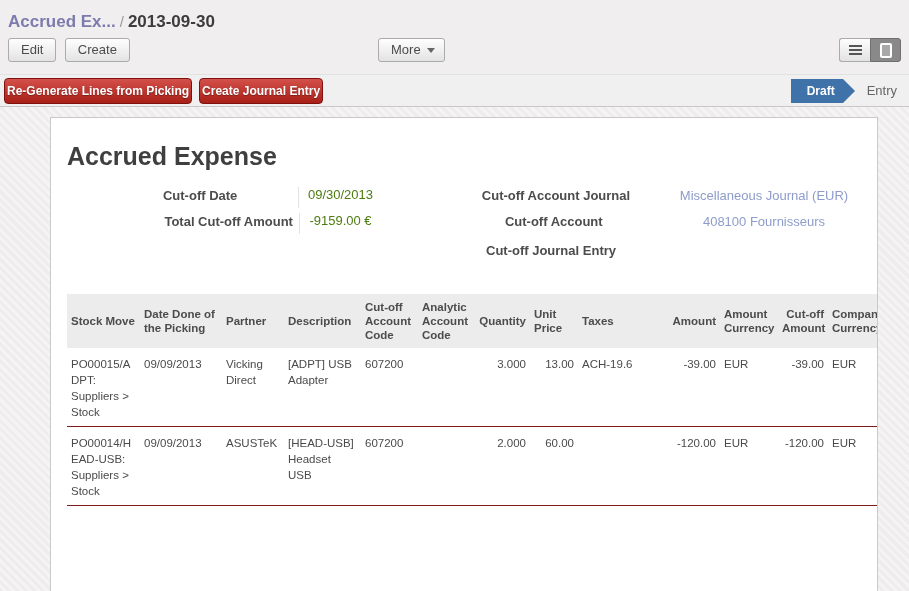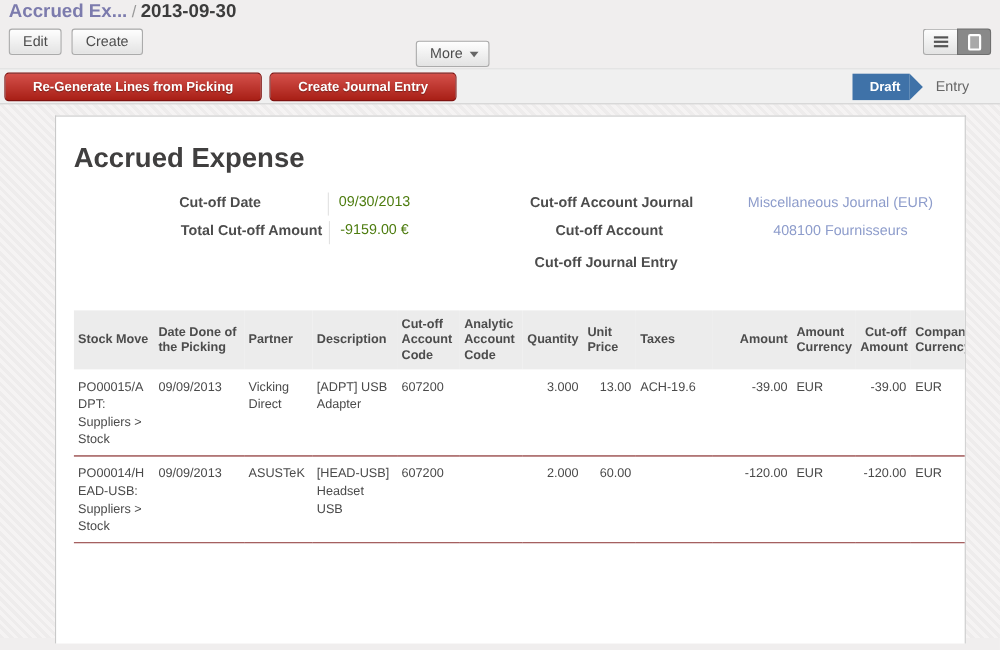--- a/index.html
+++ b/index.html
@@ -1,57 +1,57 @@
 <!DOCTYPE html>
 <html><head>
 <meta charset="utf-8">
 <style>
   * { margin:0; padding:0; box-sizing:border-box; }
   html,body { width:909px; height:591px; overflow:hidden; }
   body { font-family:"Liberation Sans", sans-serif; background:#f0eeee; color:#4c4c4c; }
   .page { width:909px; height:591px; position:relative; overflow:hidden; }
 
   
-  .topbar { background:#f0eeee; padding:0 8px 0 8px; }
+  .topbar { background:#f0eeee; padding:12px 8px 0 8px; }
   .breadcrumb { font-size:17px; font-weight:bold; }
   .crumb-parent { color:#7c7bad; text-decoration:none; cursor:pointer; }
   .crumb-sep { color:#999; font-weight:normal; padding:0 4px; font-size:15px; }
   .crumb-current { color:#3c3c3c; }
 
   .toolbar-row { position:relative; height:36px; margin-top:6px; }
   .btn {
     display:inline-block; font-size:13px; color:#4c4c4c;
     background:linear-gradient(#fefefe,#e3e3e3);
     border:1px solid #ababab; border-radius:3px;
     padding:3px 12px 4px; cursor:pointer; vertical-align:top;
   }
   .btn + .btn { margin-left:4px; }
-  .more-btn { position:absolute; left:366px; top:11px; padding-right:9px; }
+  .more-btn { position:absolute; left:366px; top:0; padding-right:9px; }
   .caret-down { display:inline-block; width:0; height:0; margin-left:6px; margin-bottom:1px;
     border-left:4px solid transparent; border-right:4px solid transparent; border-top:5px solid #666; }
 
   .switcher { position:absolute; right:0; top:0; display:flex; }
   .sw-btn { width:31px; height:24px; border:1px solid #ababab; background:linear-gradient(#fdfdfd,#e3e3e3);
     display:flex; align-items:center; justify-content:center; cursor:pointer; }
   .sw-btn.first { border-radius:3px 0 0 3px; border-right:none; }
   .sw-btn.last  { border-radius:0 3px 3px 0; }
   .sw-btn.active { background:#898989; border-color:#6f6f6f; }
   .icon-list { display:flex; flex-direction:column; gap:2px; }
   .icon-list span { display:block; width:13px; height:2px; background:#555; }
   .icon-form { width:12px; height:15px; border:2px solid #fff; border-radius:2px; background:#a9a9a9; }
 
   
   .statusbar-row { height:33px; background:#f0f0f0; border-top:1px solid #e2e2e2; border-bottom:1px solid #c8c8c8;
     display:flex; align-items:center; padding:0 0 0 4px; }
   .btn-danger {
     font-size:12px; font-weight:bold; color:#fff; text-shadow:0 1px 1px rgba(0,0,0,.35);
     background:linear-gradient(#d4504a,#a81f16);
-    border:1px solid #7f1210; border-radius:4px; padding:5px 25px 5px; cursor:pointer; margin-right:7px;
+    border:1px solid #7f1210; border-radius:4px; padding:5px 2px 5px; cursor:pointer; margin-right:7px;
   }
-  .statusbar-right { margin-left:auto; display:flex; align-items:center; height:100%; padding-right:28px; }
+  .statusbar-right { margin-left:auto; display:flex; align-items:center; height:100%; padding-right:12px; }
   .state-arrow { position:relative; background:#3f72a8; color:#fff; font-size:12px; font-weight:bold;
     padding:5px 8px 5px 16px; margin-right:24px; cursor:pointer; }
   .state-arrow::after { content:""; position:absolute; right:-12px; top:0; width:0; height:0;
     border-top:12px solid transparent; border-bottom:12px solid transparent; border-left:12px solid #3f72a8; }
   .state-plain { color:#666; font-size:13px; cursor:pointer; }
 
   
   .content { position:relative; height:485px;
     background:repeating-linear-gradient(45deg,#eeecec 0,#eeecec 3px,#f5f3f3 3px,#f5f3f3 6px); }
   .sheet { position:absolute; left:50px; top:10px; width:828px; height:480px; background:#fff;

